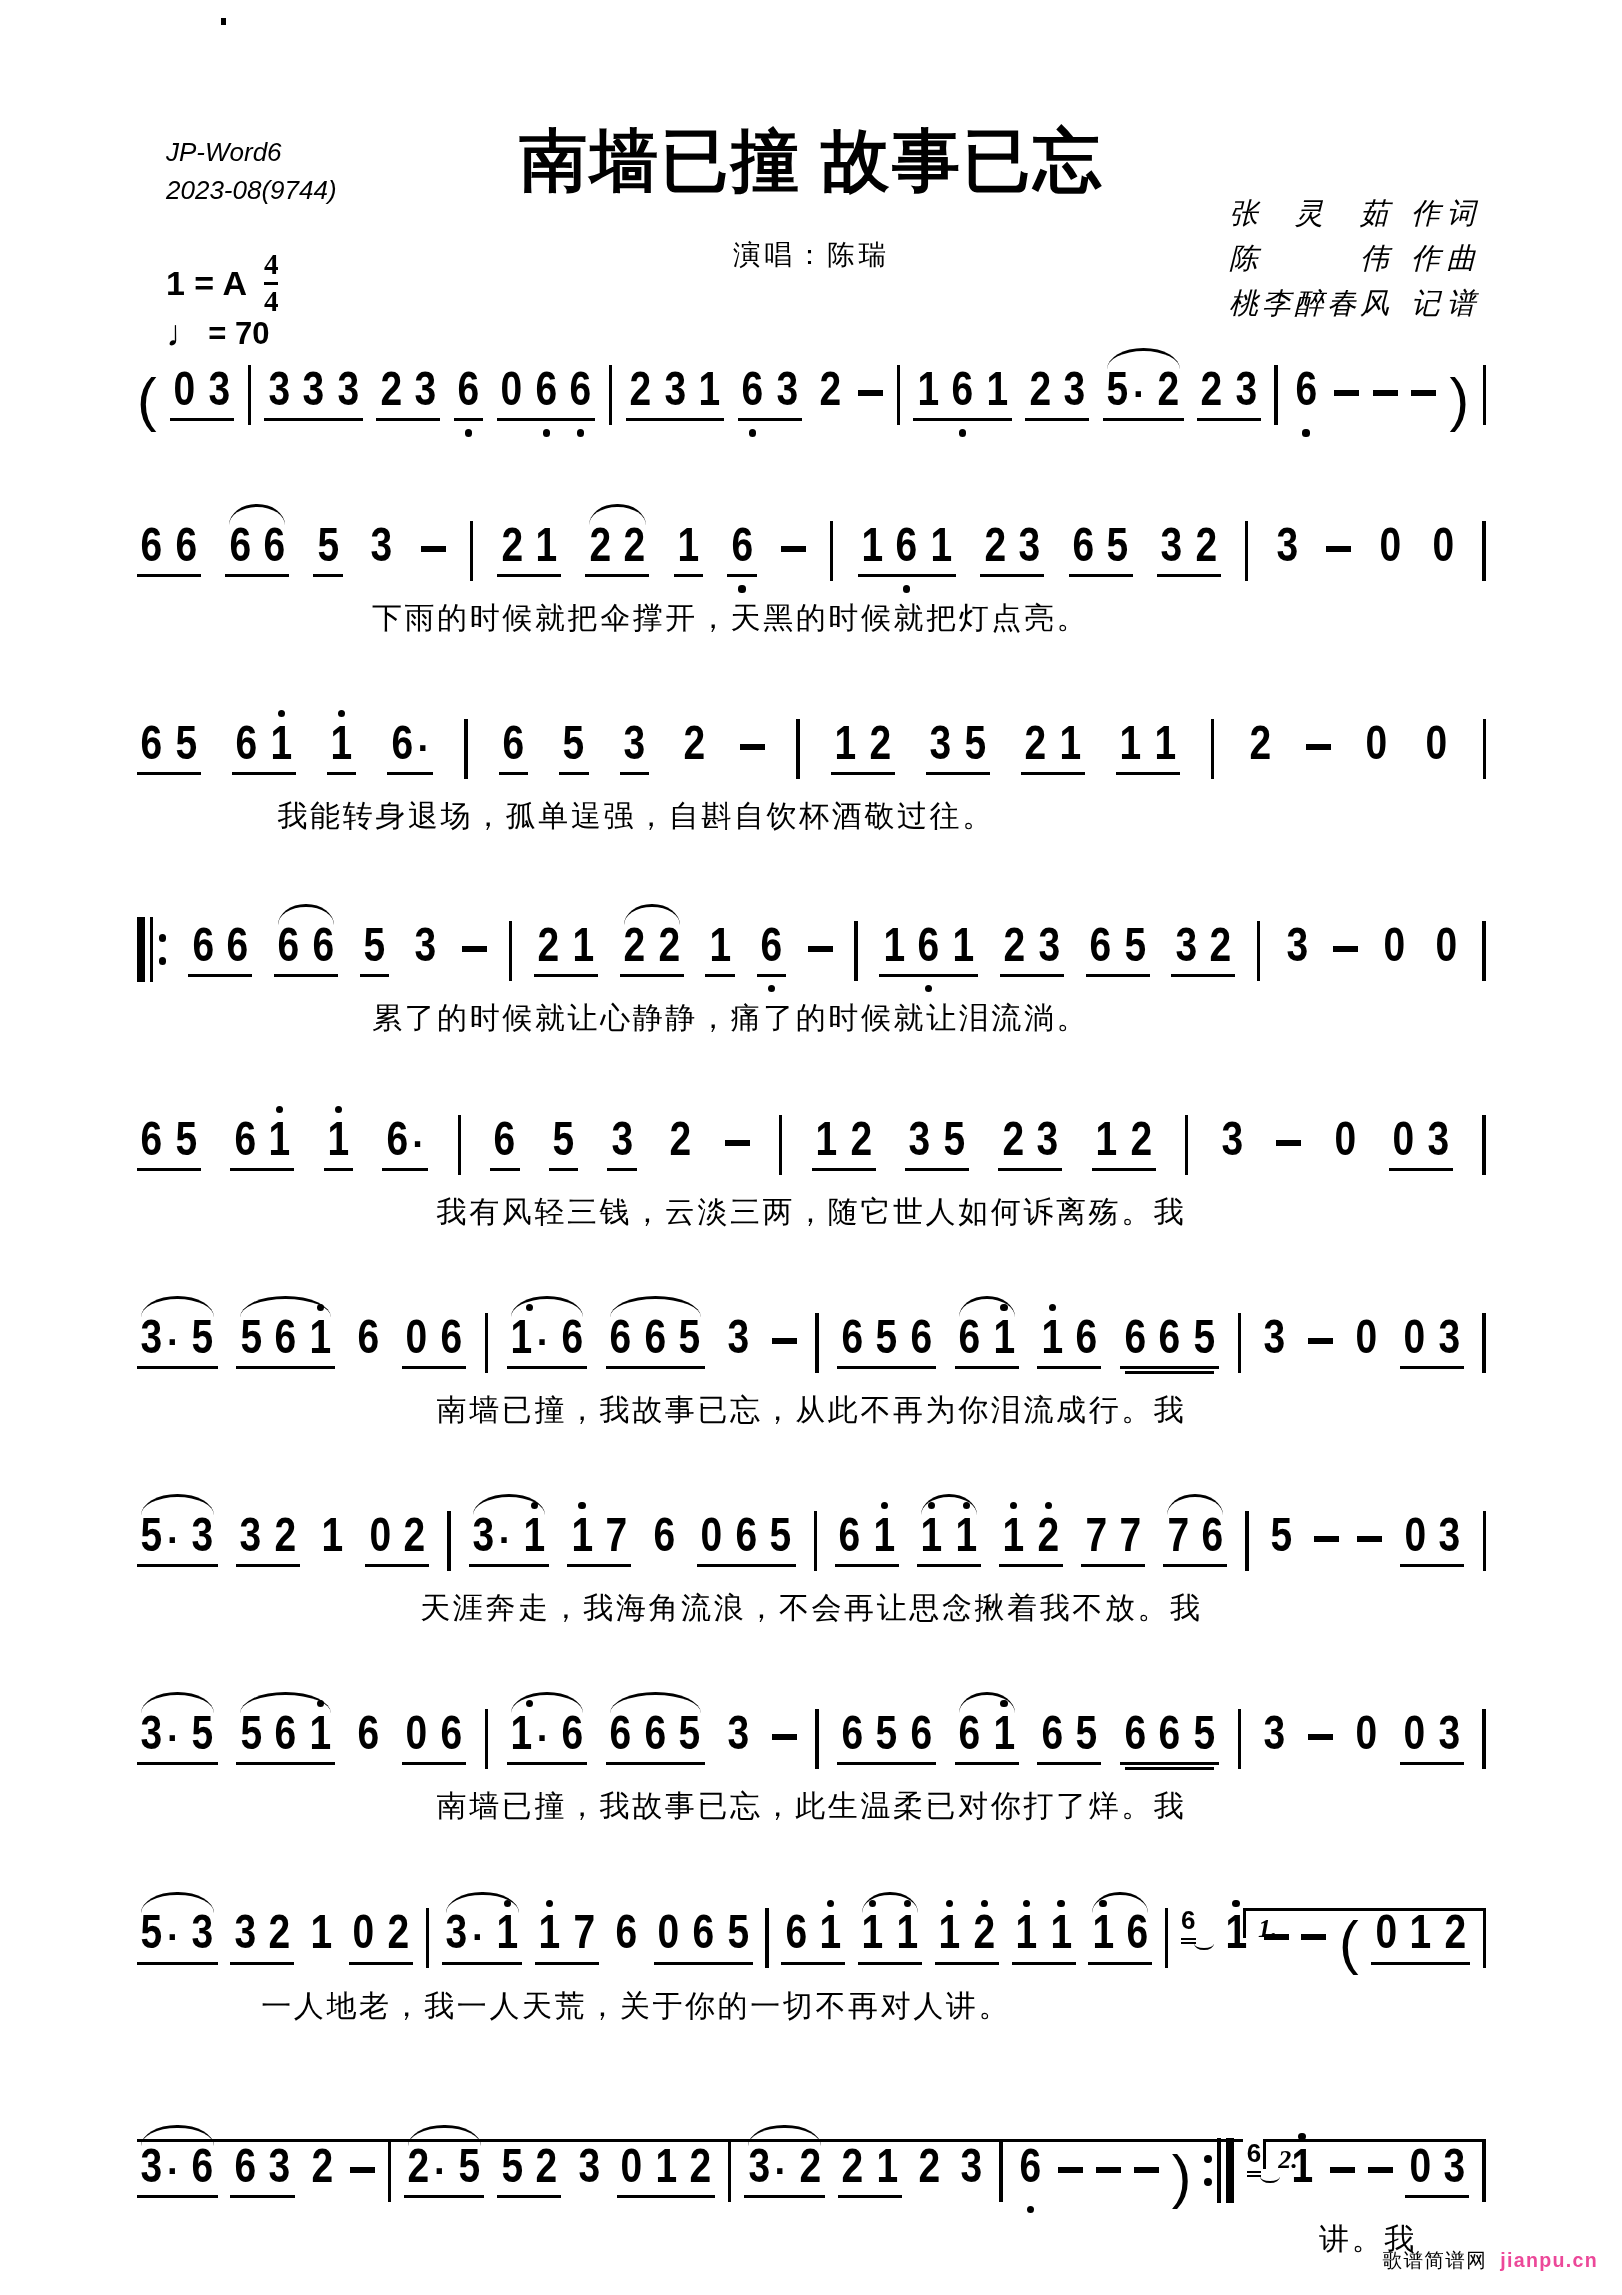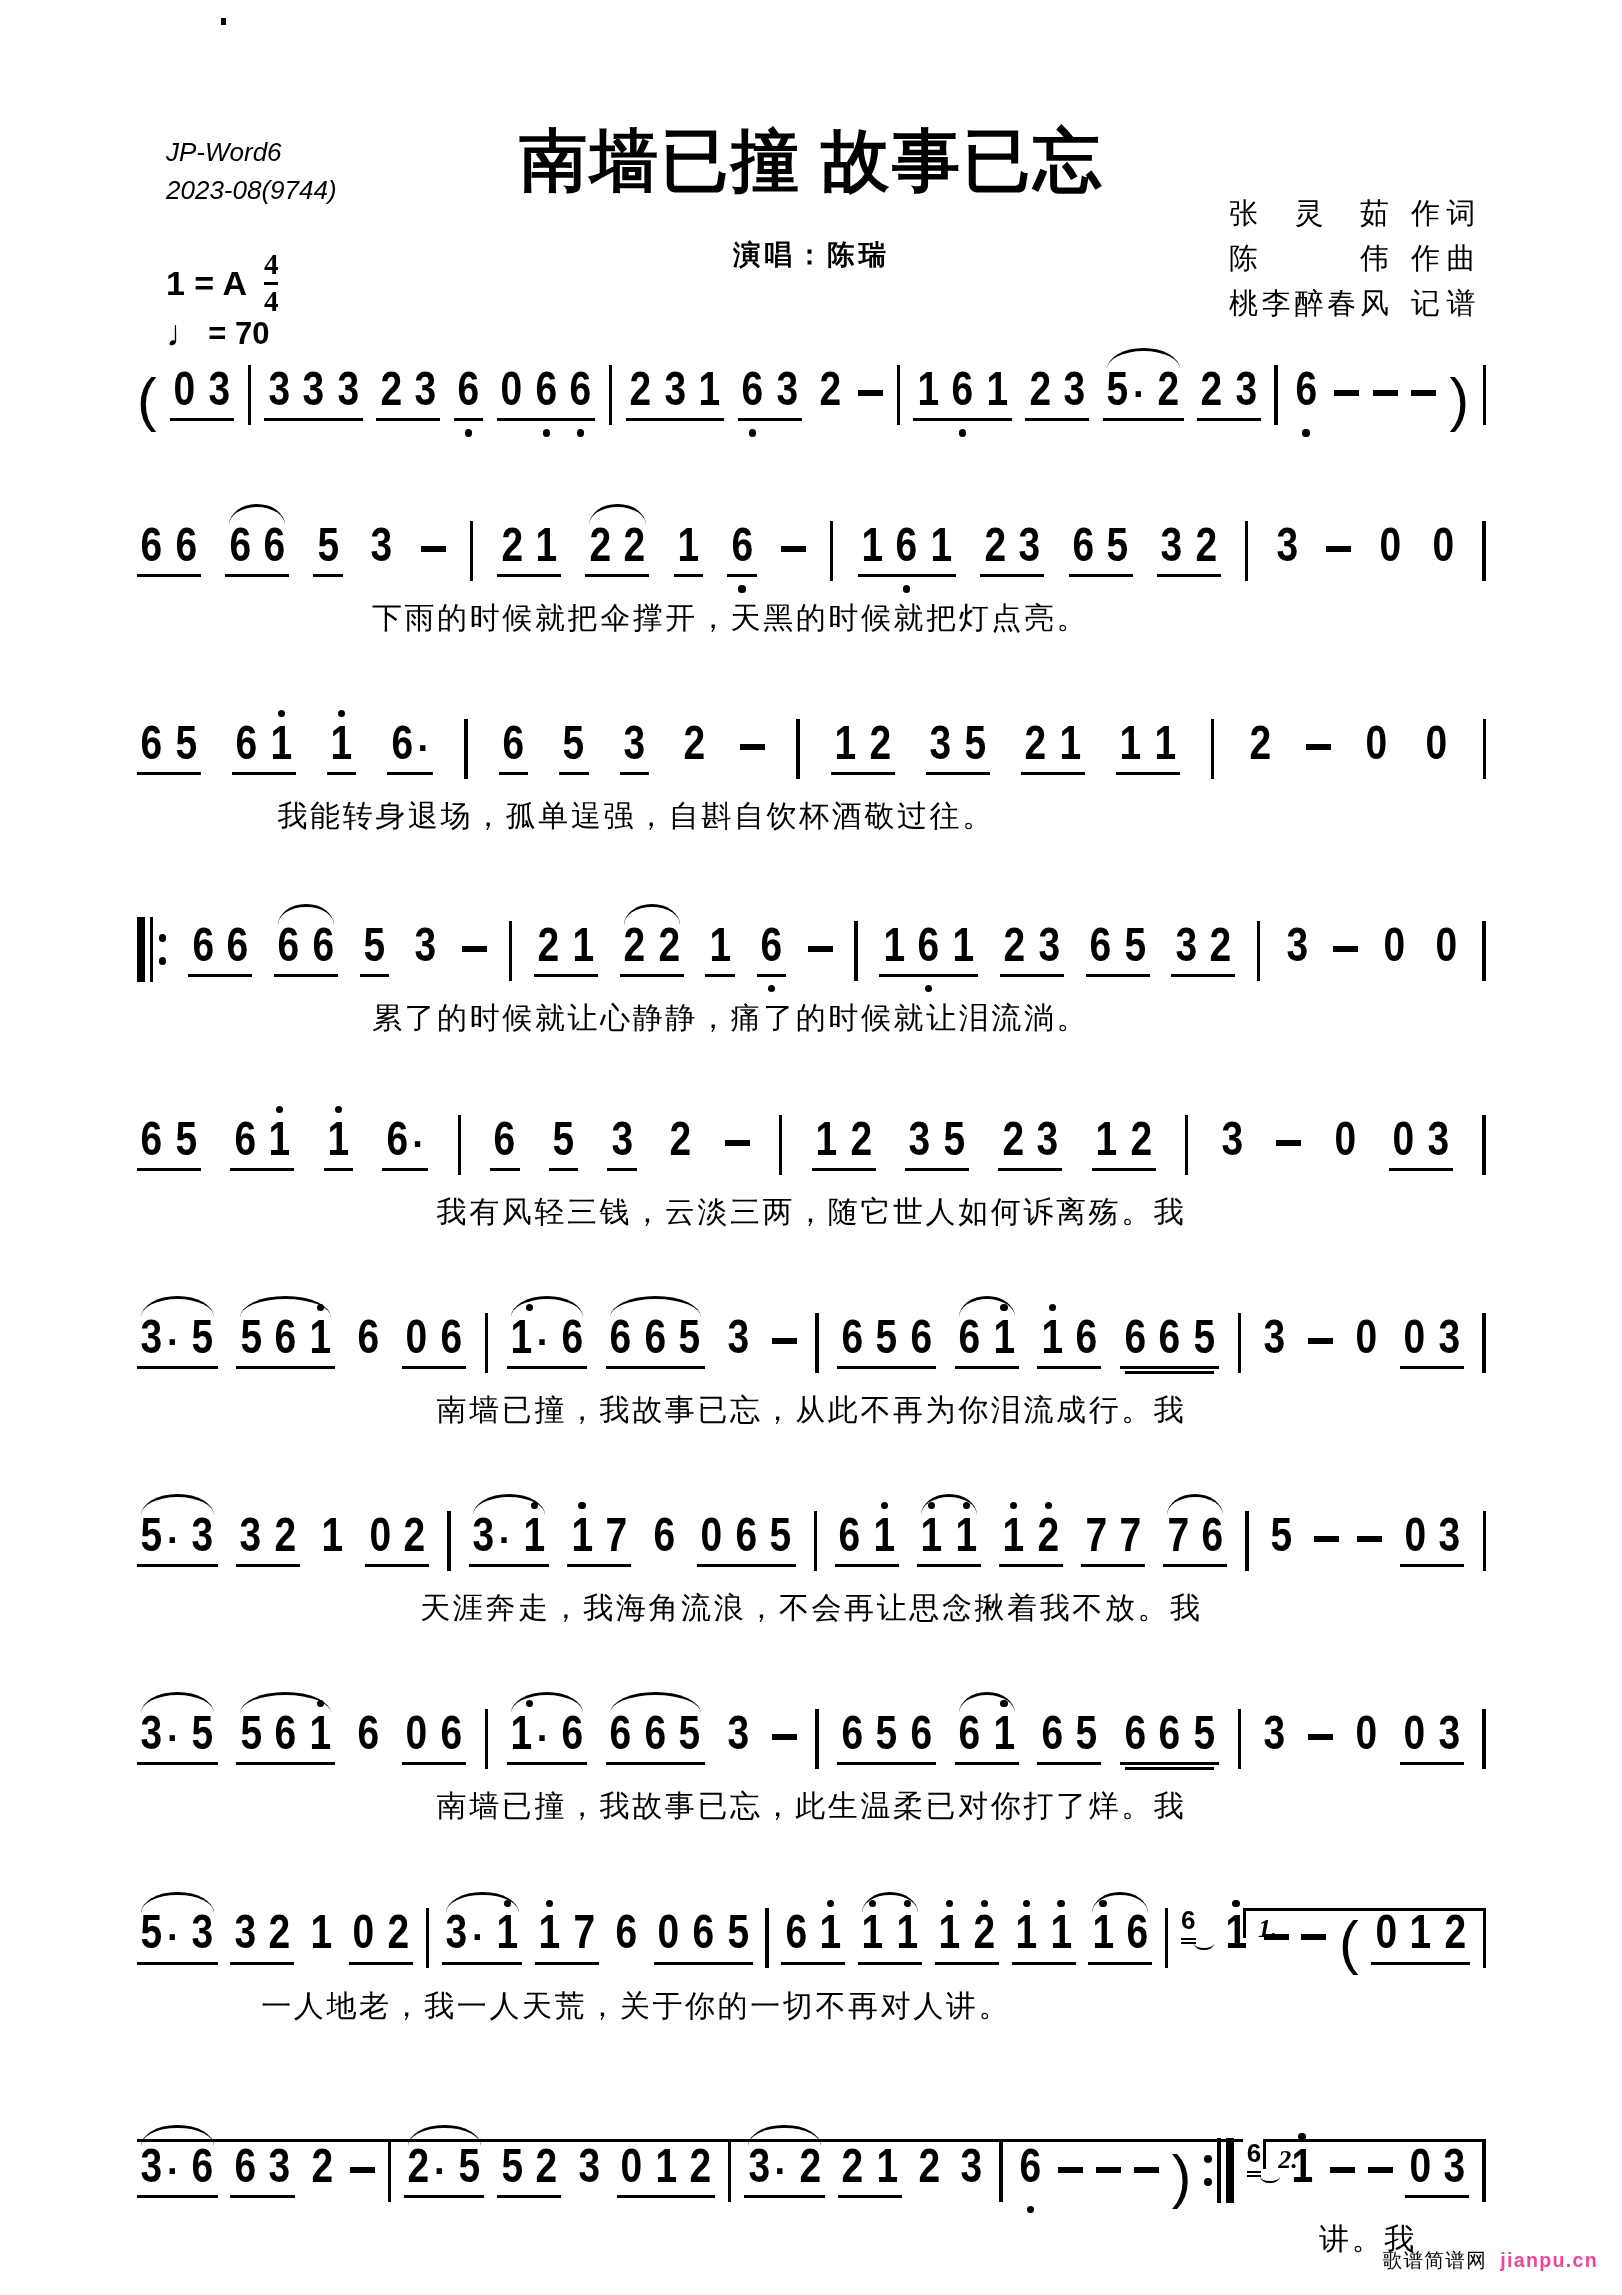--- a/index.html
+++ b/index.html
@@ -5,24 +5,24 @@
   html,body{margin:0;padding:0;background:#fff;}
   .page{position:relative;width:1623px;height:2295px;background:#fff;overflow:hidden;
         font-family:"Liberation Sans",sans-serif;color:#000;}
   .speck{position:absolute;left:221px;top:18.3px;width:4.6px;height:7.2px;background:#000;}
 
   
   .meta{position:absolute;left:166px;top:134px;font-style:italic;font-size:26px;line-height:1.45;}
   .title{position:absolute;left:0;right:0;top:116px;text-align:center;
          font-family:"Liberation Serif",serif;font-weight:700;font-size:68px;letter-spacing:2.6px;}
   .performer{position:absolute;left:0;right:0;top:237px;text-align:center;
-         font-family:"Liberation Serif",serif;font-size:27.5px;letter-spacing:3.9px;font-weight:bold;}
+         font-family:"Liberation Serif",serif;font-size:27.5px;letter-spacing:3.9px;}
   .credits{position:absolute;right:141px;top:191px;font-family:"Liberation Serif",serif;
          font-size:29px;line-height:1.55;}
-  .credit-row{display:flex;align-items:center;}
+  .credit-row{display:flex;align-items:center;font-style:italic;}
   .credit-name{display:inline-block;width:160px;text-align:justify;text-align-last:justify;}
   .credit-role{margin-left:22px;letter-spacing:6.5px;}
   .keysig{position:absolute;left:166px;top:250px;font-weight:700;font-size:34px;display:flex;align-items:center;}
   .frac{display:inline-flex;flex-direction:column;align-items:center;margin-left:17px;line-height:1;
         font-family:"Liberation Serif",serif;}
   .frac .num{font-size:29px;font-weight:700;padding-bottom:2.6px;border-bottom:3.3px solid #000;}
   .frac .den{font-size:29px;font-weight:700;padding-top:2.6px;}
   .tempo{position:absolute;left:166px;top:313px;font-weight:700;font-size:31px;display:flex;align-items:center;gap:5.2px;}
   .tempo .glyph{font-size:37px;font-weight:400;}
 

